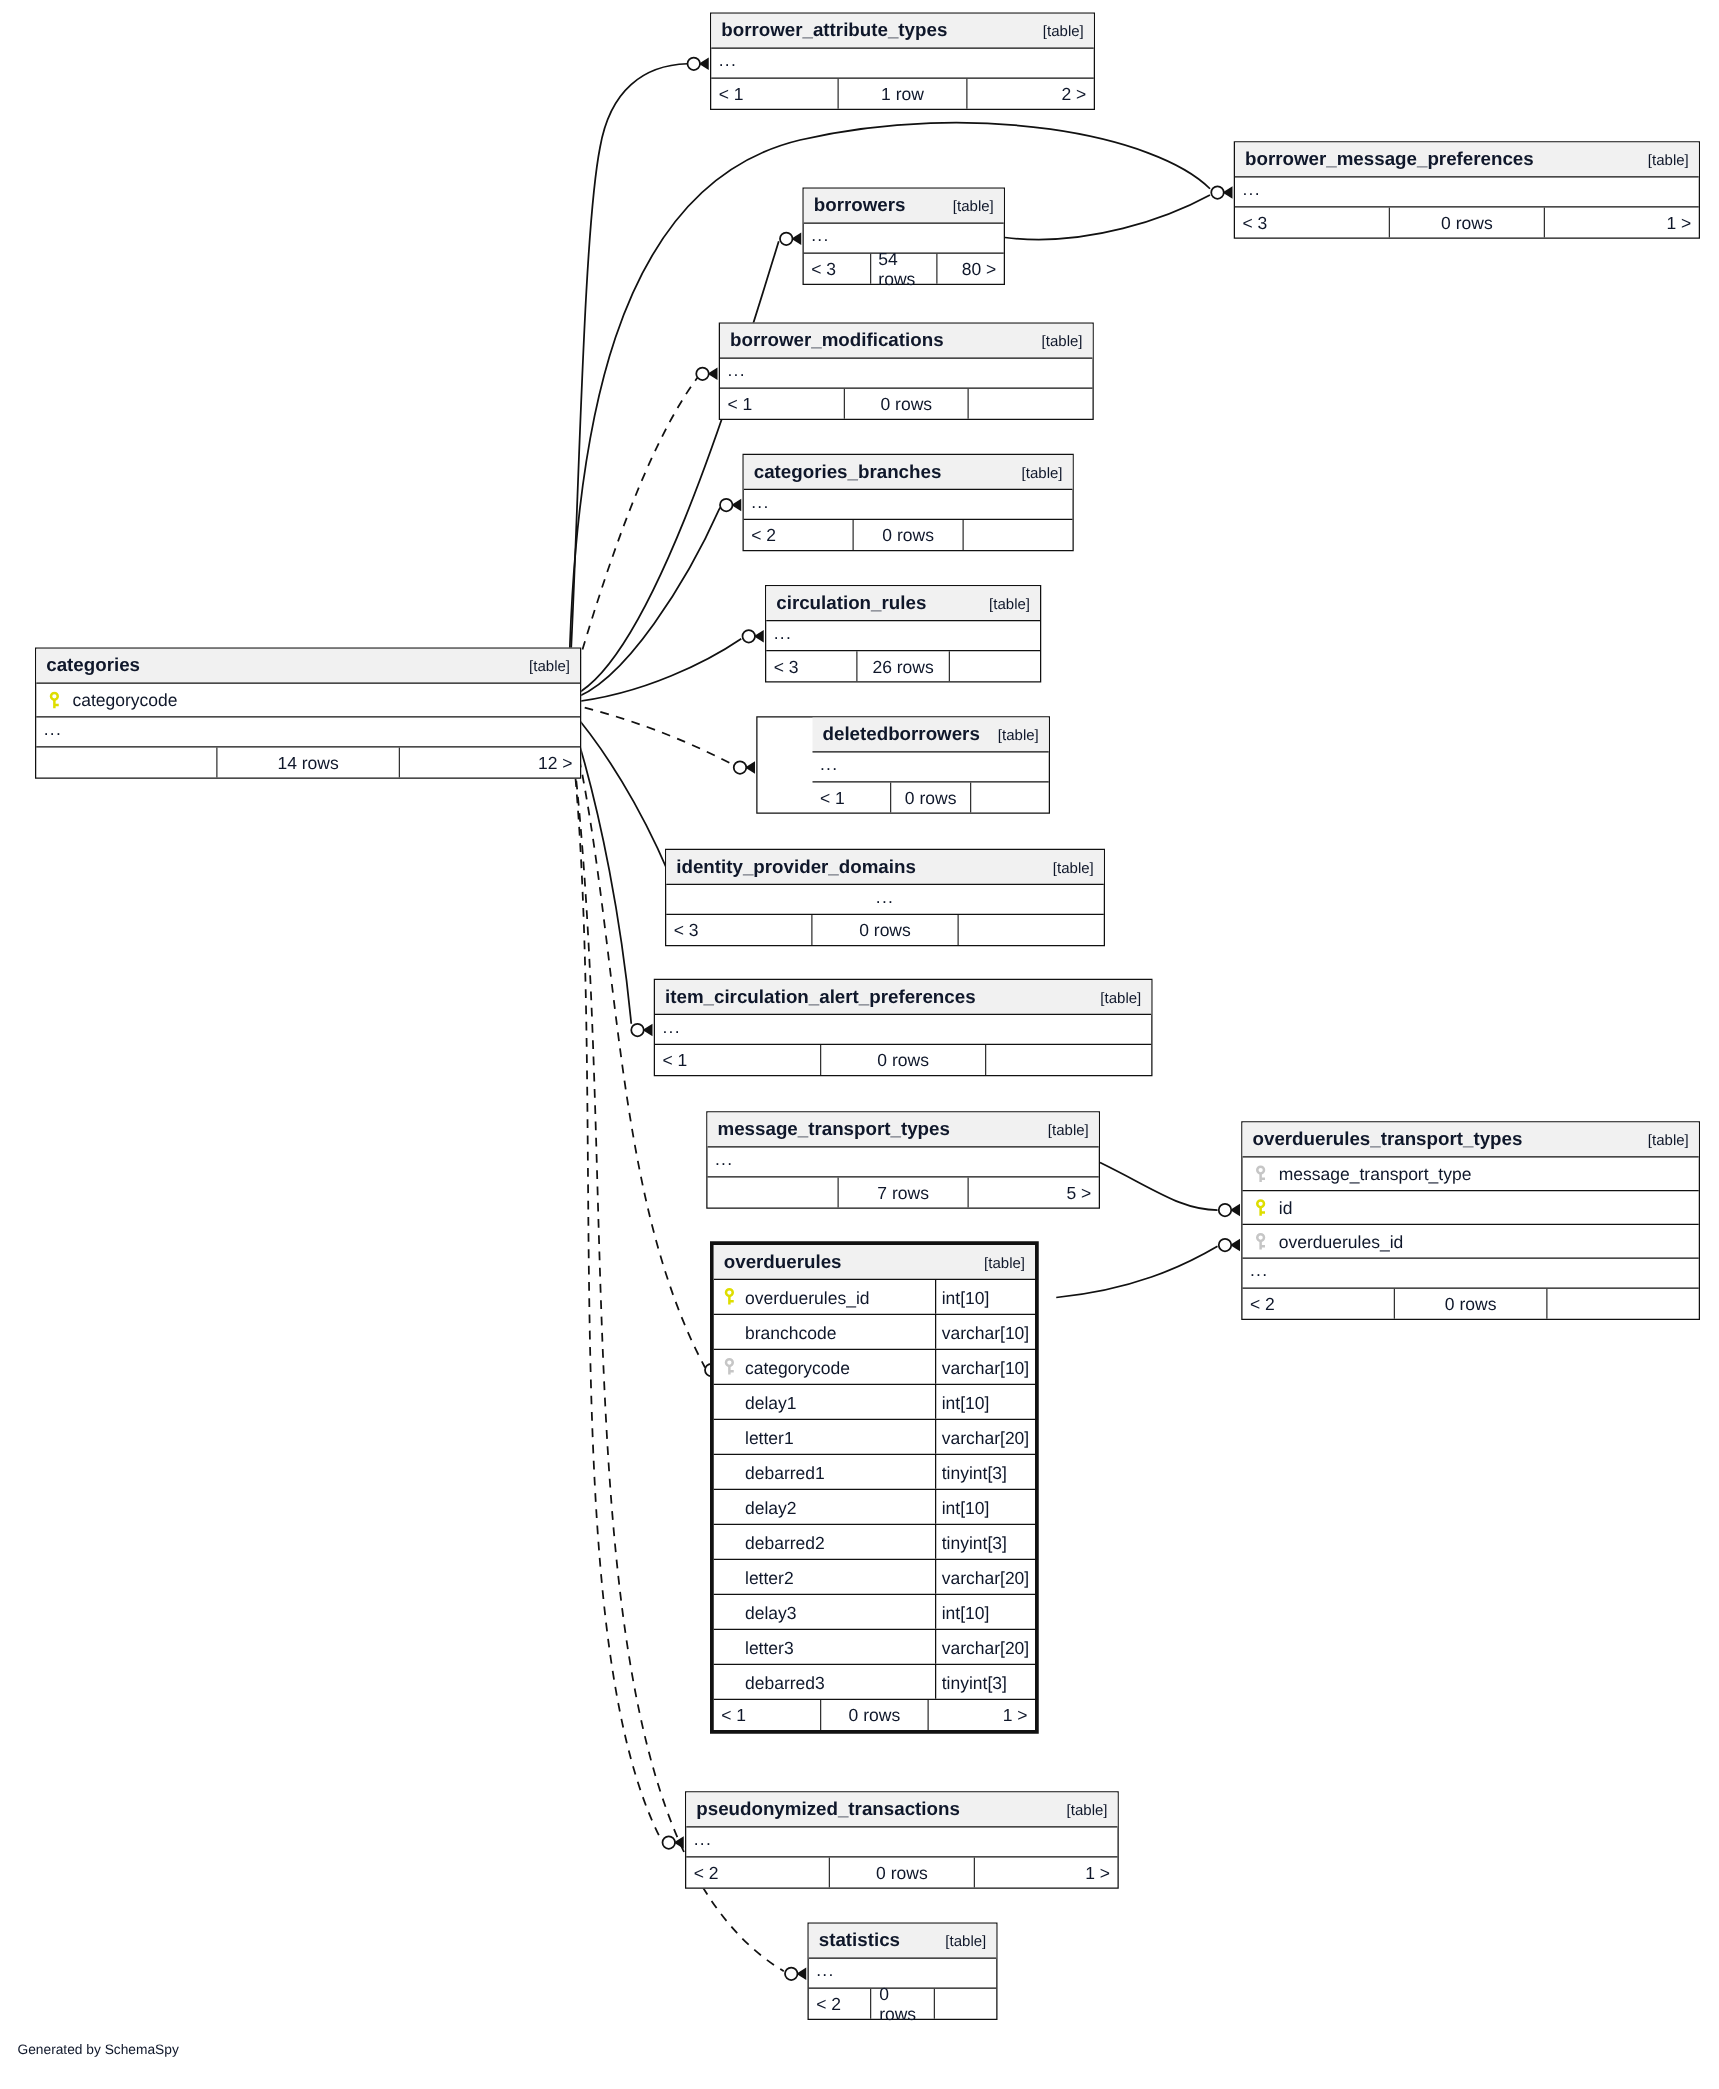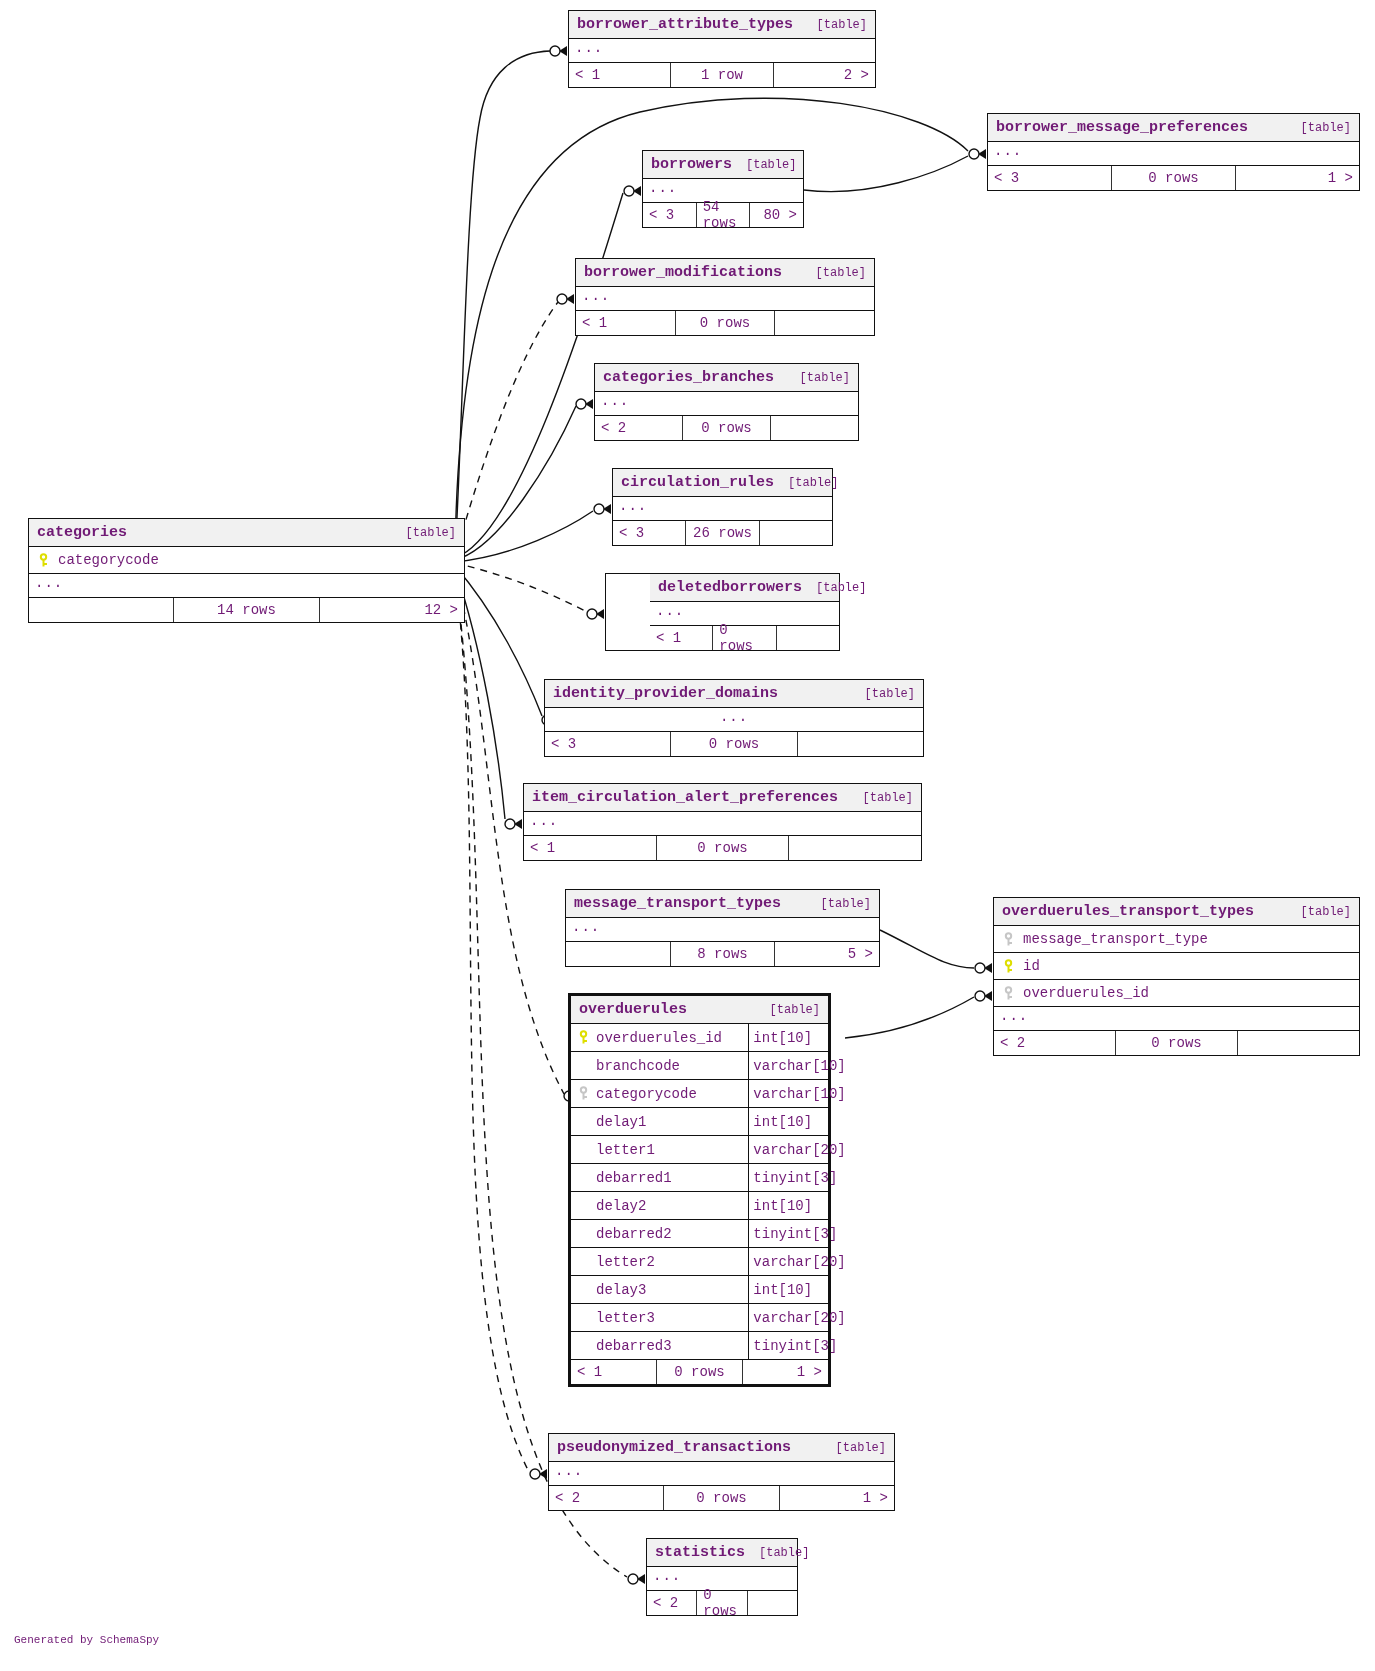--- a/index.html
+++ b/index.html
@@ -1,17 +1,17 @@
 <!DOCTYPE html>
 <html><head>
 <meta charset="utf-8">
 <style>
   html,body{margin:0;padding:0;background:#ffffff;}
   #canvas{position:relative;width:1375px;height:1671px;background:#ffffff;overflow:hidden;
-          font-family:Liberation Mono, monospace;color:#701a75;}
+          font-family:Liberation Sans, sans-serif;color:#0f172a;}
   #edges{position:absolute;left:0;top:0;z-index:0;}
   .tbl{position:absolute;z-index:1;background:#ffffff;border:1.5px solid #111;box-sizing:border-box;
        font-size:14px;}
   .tbl.emph{border-width:3px;}
   .tbl-header{display:flex;justify-content:space-between;align-items:center;background:#f1f1f1;
               border-bottom:1.5px solid #111;height:27px;padding:0 8px;white-space:nowrap;}
   .tbl-name{font-weight:bold;font-size:15px;}
   .tbl-badge{font-size:12px;margin-left:14px;font-weight:normal;}
   .row{border-bottom:1px solid #111;box-sizing:border-box;}
   .row-ellipsis{height:24px;line-height:18px;padding:0 6px;letter-spacing:1px;}
@@ -193,21 +193,21 @@
         <span class="tbl-name">deletedborrowers</span>
         <span class="tbl-badge">[table]</span>
       </div>
       <div class="row row-ellipsis">...</div>
       <div class="tbl-footer">
         <div class="fcell c0">&lt; 1</div>
         <div class="fcell c1">0 rows</div>
         <div class="fcell c2"></div>
       </div>
     </div>
-  <div class="tbl" style="left:544px;top:679px;width:380px;text-align:center;">
+  <div class="tbl" style="left:532px;top:679px;width:352px;text-align:center;">
       <div class="tbl-header">
         <span class="tbl-name">identity_provider_domains</span>
         <span class="tbl-badge">[table]</span>
       </div>
       <div class="row row-ellipsis">...</div>
       <div class="tbl-footer">
         <div class="fcell c0">&lt; 3</div>
         <div class="fcell c1">0 rows</div>
         <div class="fcell c2"></div>
       </div>
@@ -225,21 +225,21 @@
       </div>
     </div>
   <div class="tbl" style="left:565px;top:889px;width:315px;">
       <div class="tbl-header">
         <span class="tbl-name">message_transport_types</span>
         <span class="tbl-badge">[table]</span>
       </div>
       <div class="row row-ellipsis">...</div>
       <div class="tbl-footer">
         <div class="fcell c0"></div>
-        <div class="fcell c1">8 rows</div>
+        <div class="fcell c1">7 rows</div>
         <div class="fcell c2">5 &gt;</div>
       </div>
     </div>
   <div class="tbl" style="left:993px;top:897px;width:367px;">
       <div class="tbl-header">
         <span class="tbl-name">overduerules_transport_types</span>
         <span class="tbl-badge">[table]</span>
       </div>
       <div class="row row-key">
         <span class="key-ic">

